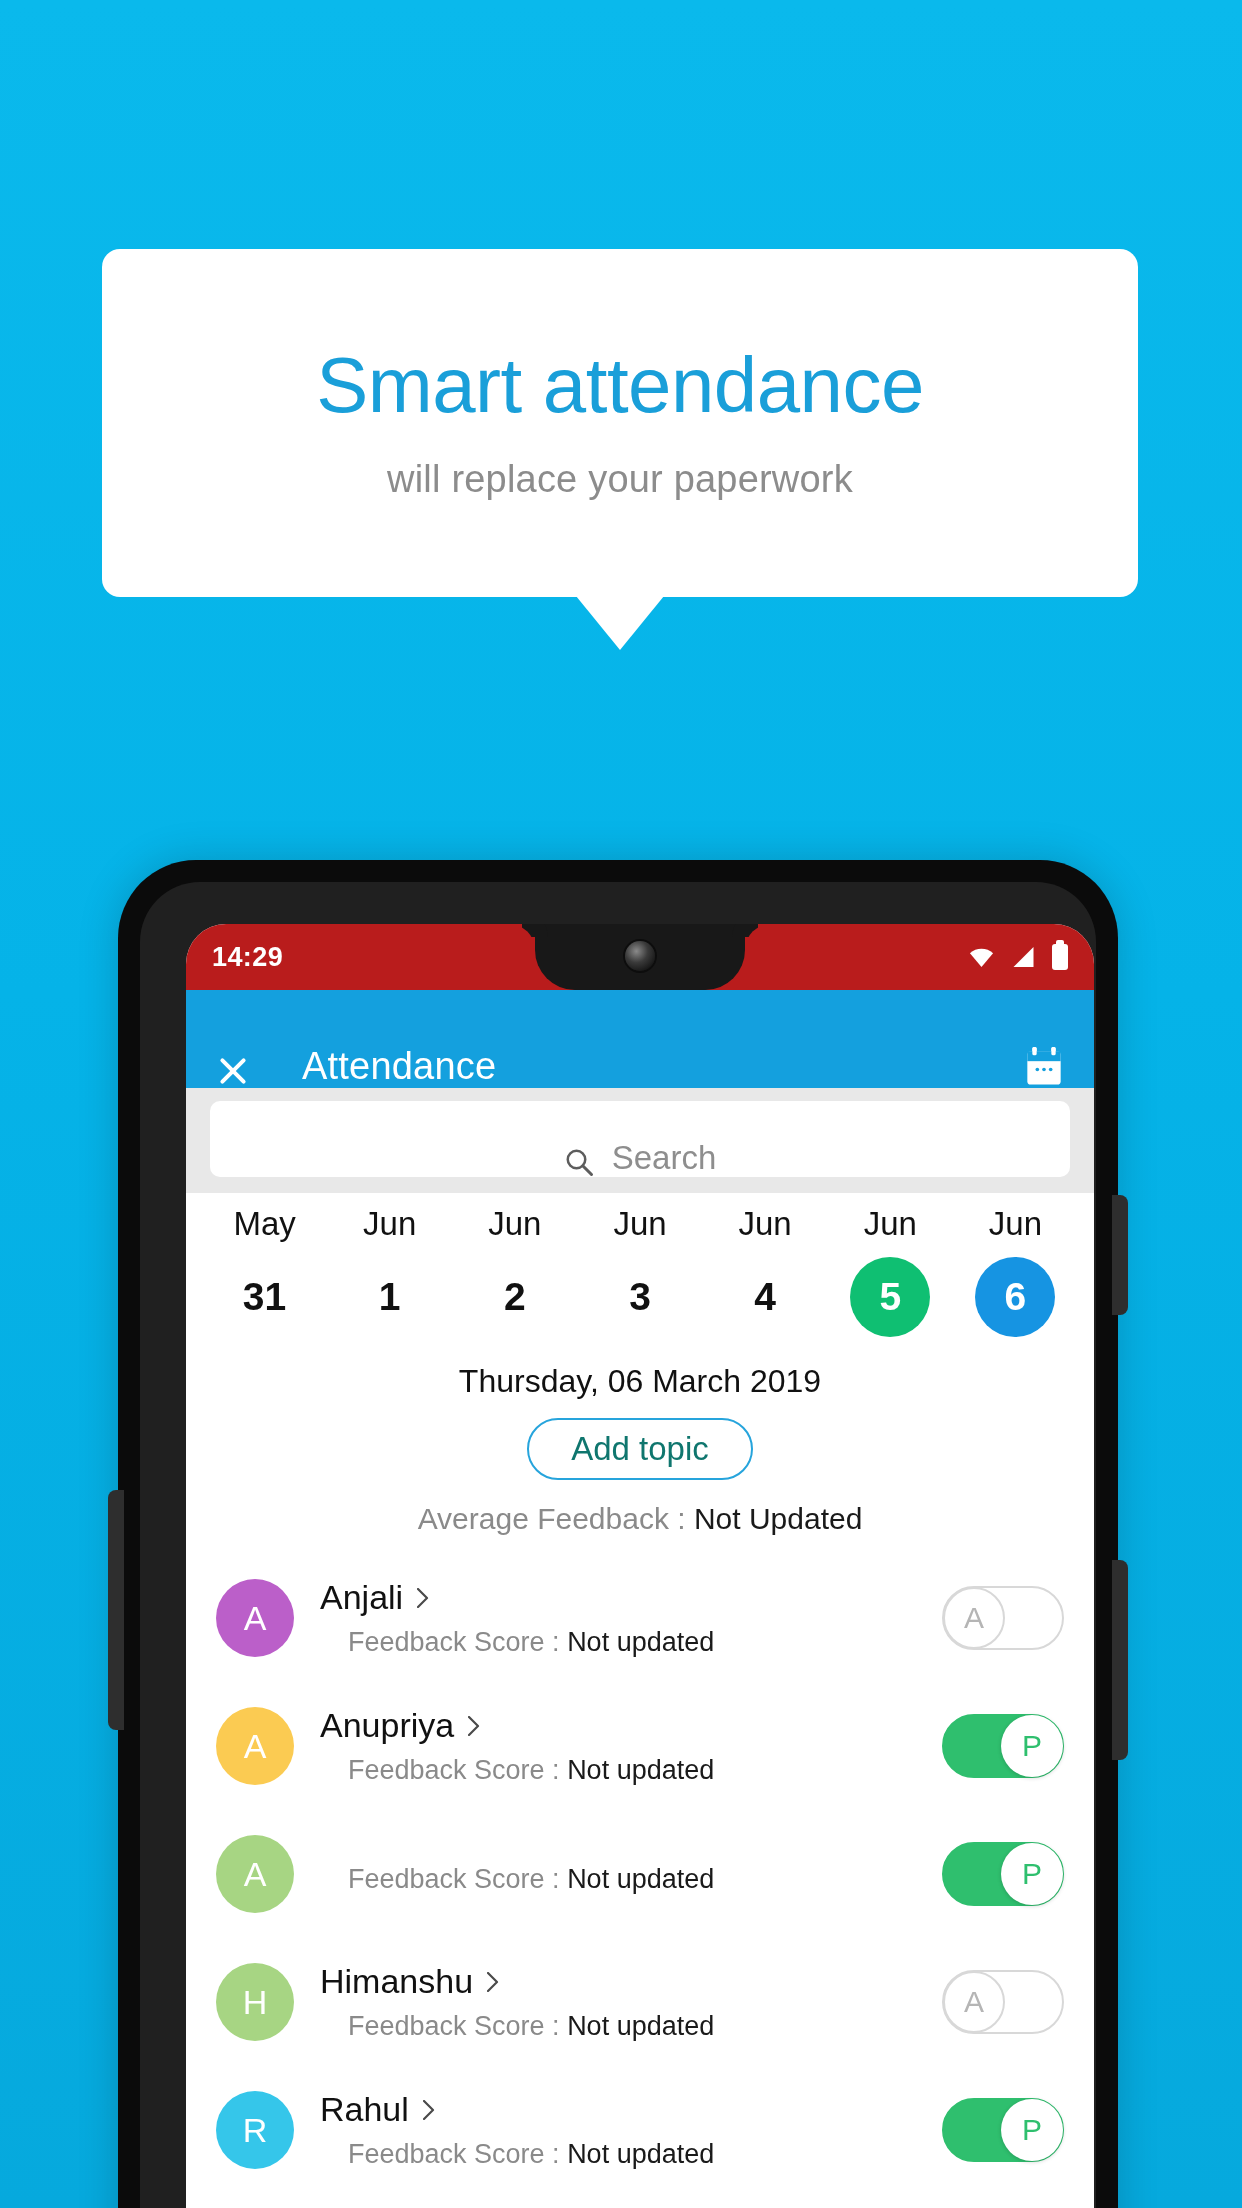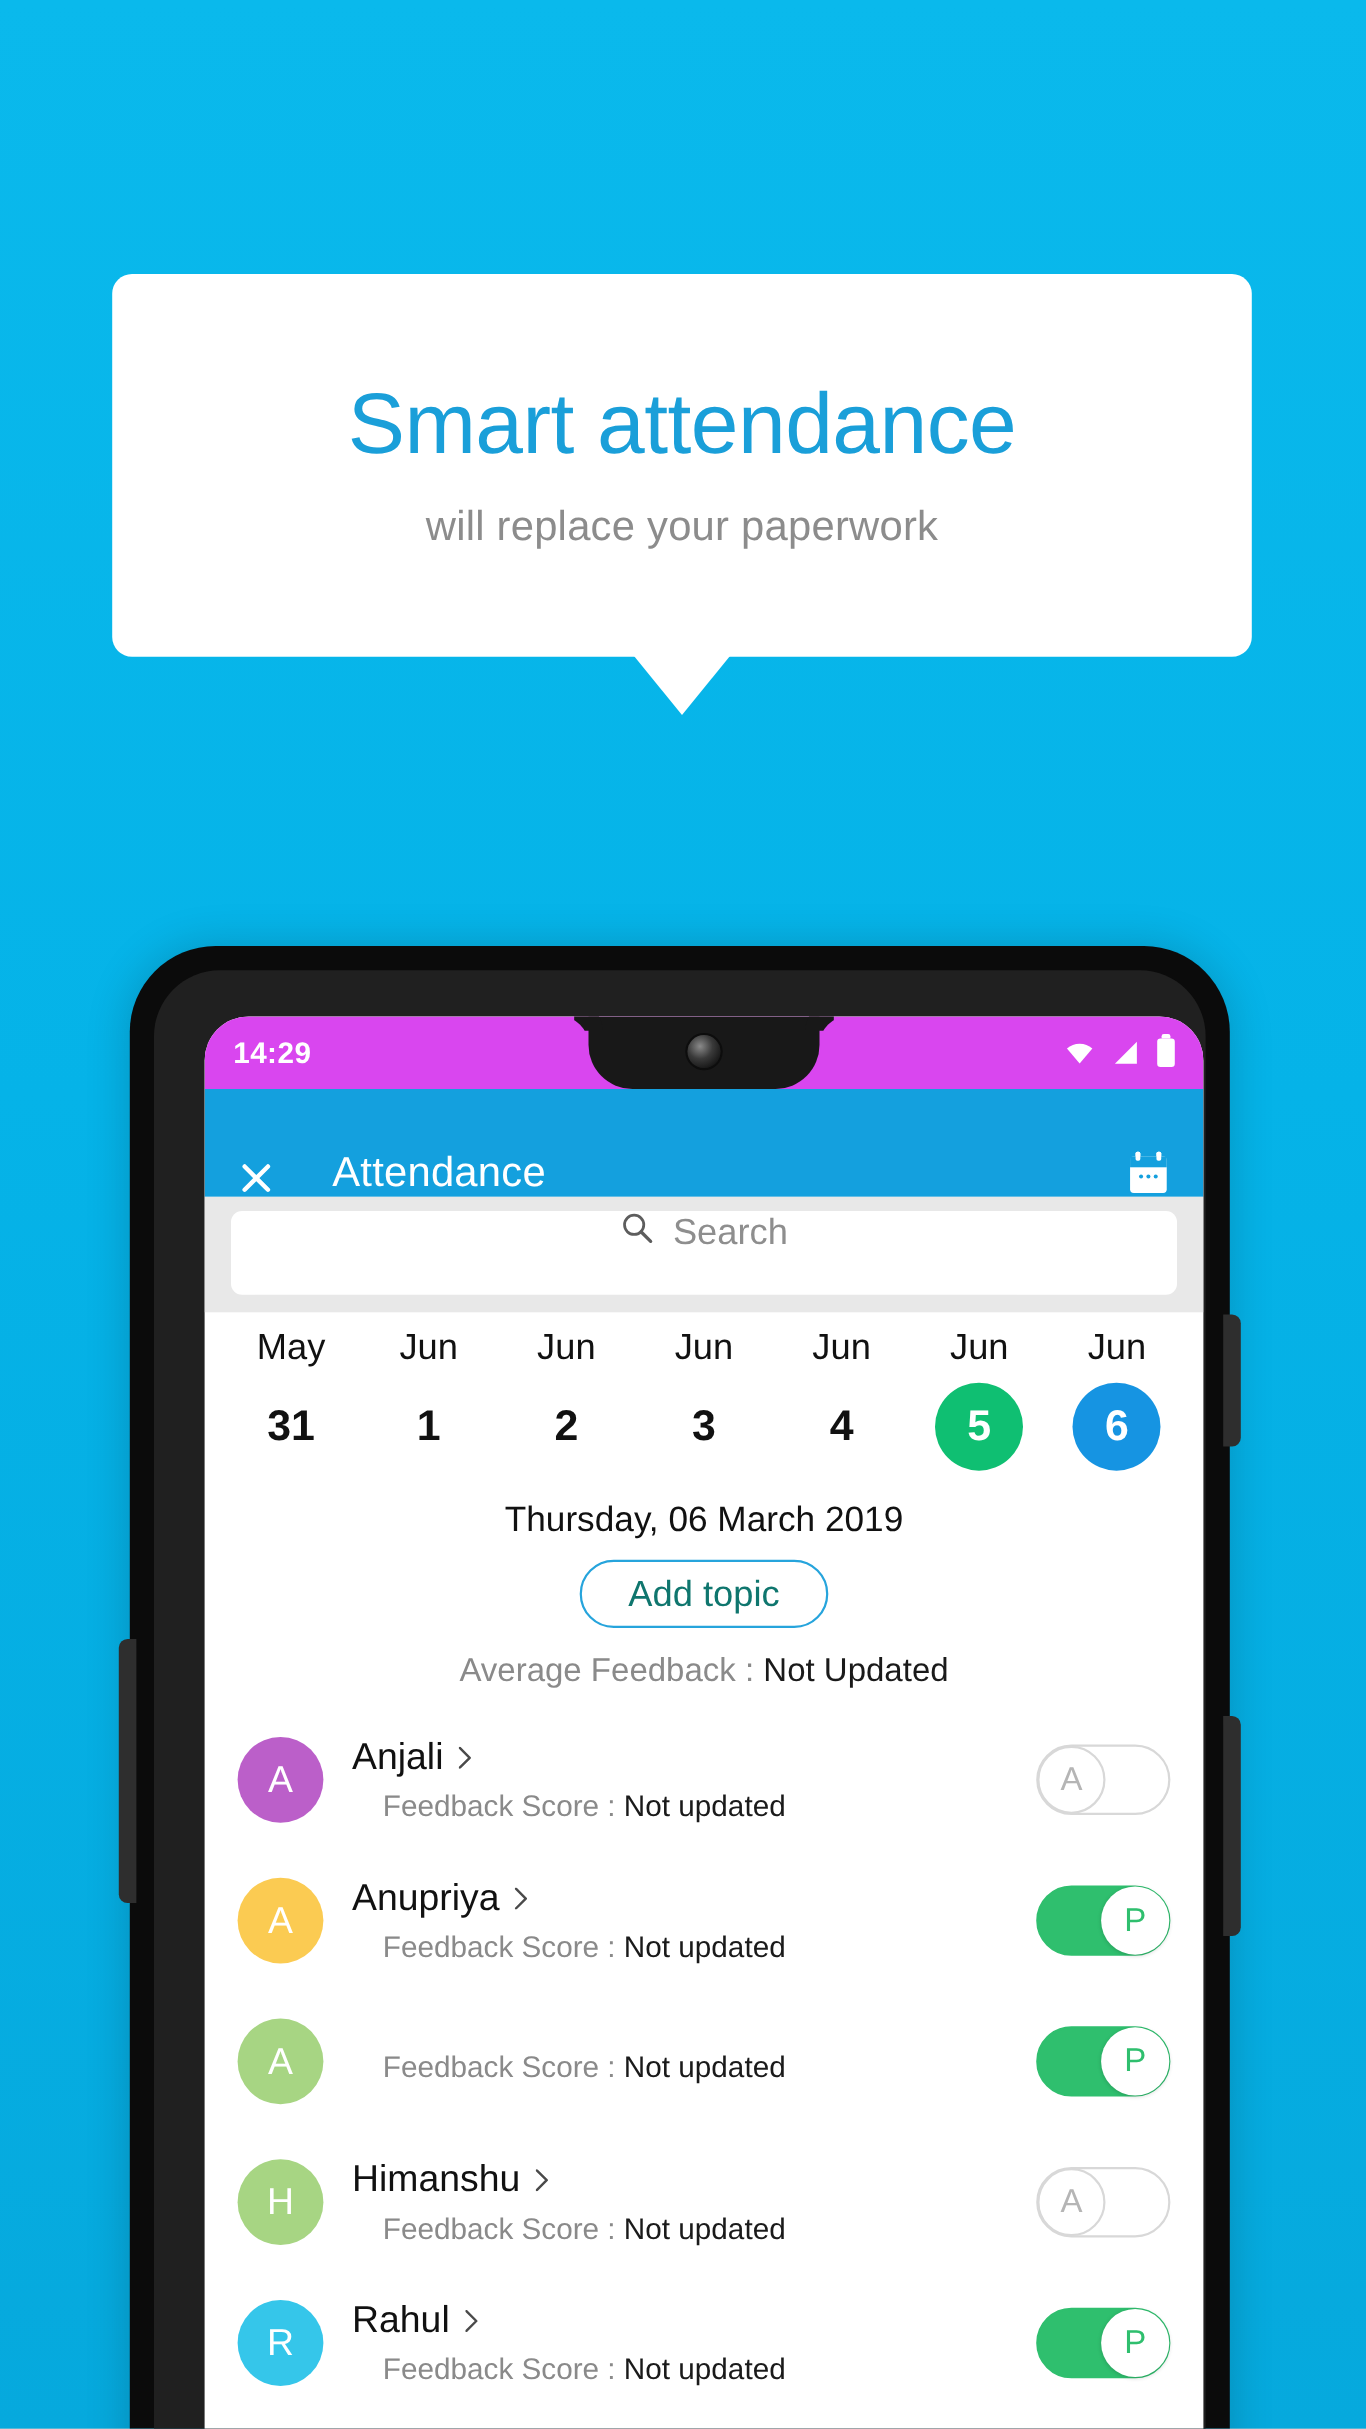--- a/index.html
+++ b/index.html
@@ -111,21 +111,21 @@
     border-radius:50%;
     background:radial-gradient(circle at 38% 34%, #8a8a8a 0%, #3a3a3a 42%, #141414 80%);
     box-shadow:0 0 0 2px #0d0d0d;
     z-index:31;
   }
 
   
   .statusbar {
     position:relative;
     height:66px;
-    background:#d946ef;
+    background:#b91c1c;
     display:flex; align-items:center;
     padding:0 26px;
     z-index:20;
   }
   .status-time {
     color:#fff; font-size:27px; font-weight:700;
     letter-spacing:0.4px;
   }
   .status-icons {
     margin-left:auto;
@@ -163,21 +163,21 @@
 
   
   .search-wrap {
     background:#e8e8e8;
     padding:13px 24px 16px 24px;
   }
   .search-box {
     height:76px;
     background:#ffffff;
     border-radius:10px;
-    display:flex; align-items:flex-start; justify-content:center;
+    display:flex; align-items:flex-end; justify-content:center;
     gap:18px;
   }
   .ic-search { width:30px; height:30px; }
   .search-ph { font-size:33px; color:#8e8e8e; }
 
   
   .datestrip {
     display:flex;
     padding:12px 16px 6px 16px;
   }

